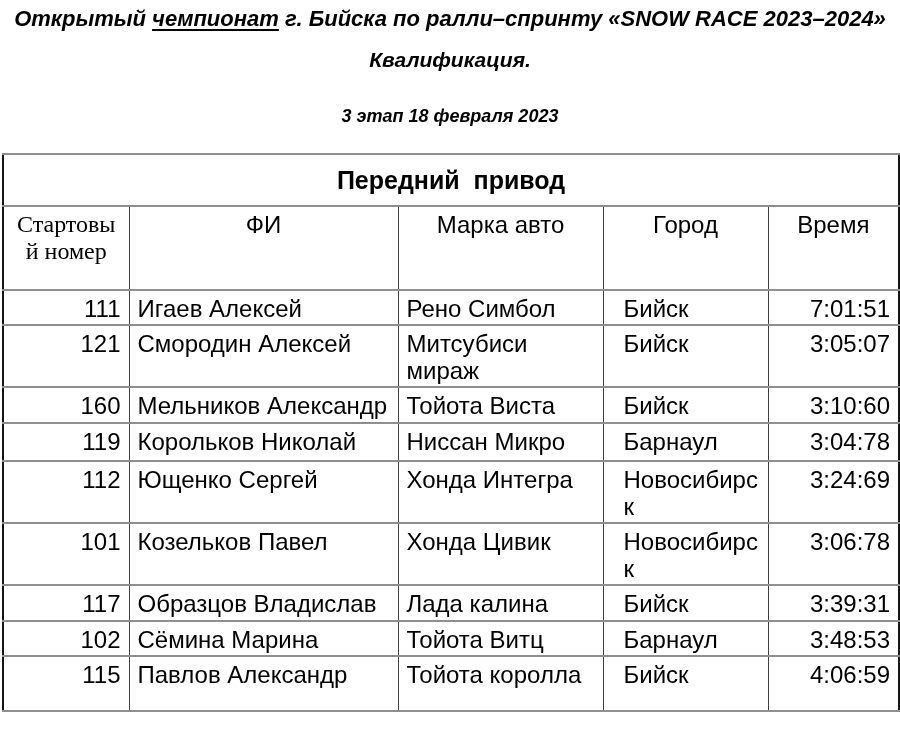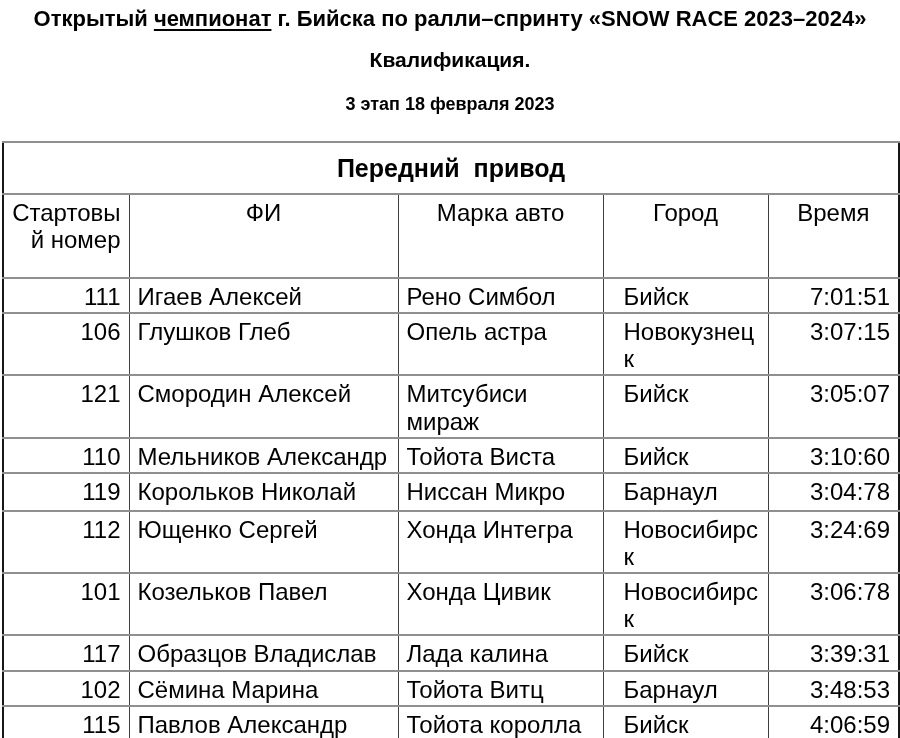--- a/index.html
+++ b/index.html
@@ -10,26 +10,27 @@
     height: 738px;
     font-family: "Liberation Sans", sans-serif;
     color: #000;
     overflow: hidden;
   }
   .titles {
     text-align: center;
     padding-top: 7px;
   }
   .title-line {
+    font-style: italic;
     font-weight: bold;
     line-height: 1.1;
     white-space: nowrap;
   }
   .t1 { font-size: 22px; margin: 0 0 17px 0; }
-  .t2 { font-size: 21px; margin: 0 0 24px 0; }
+  .t2 { font-size: 21px; margin: 0 0 36px 0; }
   .t3 { font-size: 18px; margin: 8px; }
   .t1 .u { text-decoration: underline; text-decoration-thickness: 2px; text-underline-offset: 3px; }
 
   table.results {
     width: 896px;
     margin: 26px 2px 0 2px;
     border-collapse: collapse;
     table-layout: fixed;
     border: 2.5px solid #161616;
   }
@@ -55,21 +56,22 @@
     padding: 2px 0 2px 0;
   }
   tr.head-row th {
     text-align: center;
     padding-top: 4px;
   }
   .startnum-head-wrap {
     display: inline-block;
     max-width: 110px;
     word-break: break-all;
-    text-align: right;
+    text-align: center;
+    font-family: Liberation Serif, serif;
   }
   td.num-cell { text-align: right; padding-left: 9px; }
   td.name-cell { text-align: left; padding-left: 10px; }
   td.car-cell { text-align: left; }
   td.city-cell { text-align: left; }
   .city-wrap {
     display: inline-block;
     max-width: 145px;
     word-break: break-all;
     text-align: left;
@@ -106,36 +108,29 @@
       <th>Время</th>
     </tr>
 
     <tr style="height:34px">
       <td class="num-cell">111</td>
       <td class="name-cell">Игаев Алексей</td>
       <td class="car-cell">Рено Симбол</td>
       <td class="city-cell"><span class="city-wrap">Бийск</span></td>
       <td class="time-cell">7:01:51</td>
     </tr>
-    <tr style="height:48px">
-      <td class="num-cell">106</td>
-      <td class="name-cell">Глушков Глеб</td>
-      <td class="car-cell">Опель астра</td>
-      <td class="city-cell"><span class="city-wrap">Новокузнецк</span></td>
-      <td class="time-cell">3:07:15</td>
-    </tr>
     <tr style="height:53px">
       <td class="num-cell">121</td>
       <td class="name-cell">Смородин Алексей</td>
       <td class="car-cell">Митсубиси мираж</td>
       <td class="city-cell"><span class="city-wrap">Бийск</span></td>
       <td class="time-cell">3:05:07</td>
     </tr>
     <tr style="height:32px">
-      <td class="num-cell">110</td>
+      <td class="num-cell">160</td>
       <td class="name-cell">Мельников Александр</td>
       <td class="car-cell">Тойота Виста</td>
       <td class="city-cell"><span class="city-wrap">Бийск</span></td>
       <td class="time-cell">3:10:60</td>
     </tr>
     <tr style="height:38px">
       <td class="num-cell">119</td>
       <td class="name-cell">Корольков Николай</td>
       <td class="car-cell">Ниссан Микро</td>
       <td class="city-cell"><span class="city-wrap">Барнаул</span></td>

